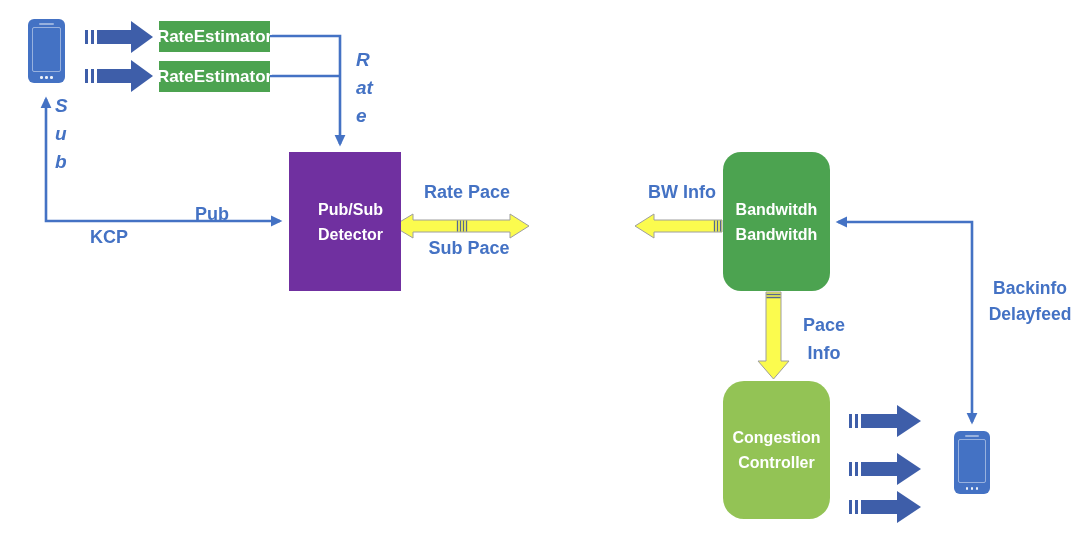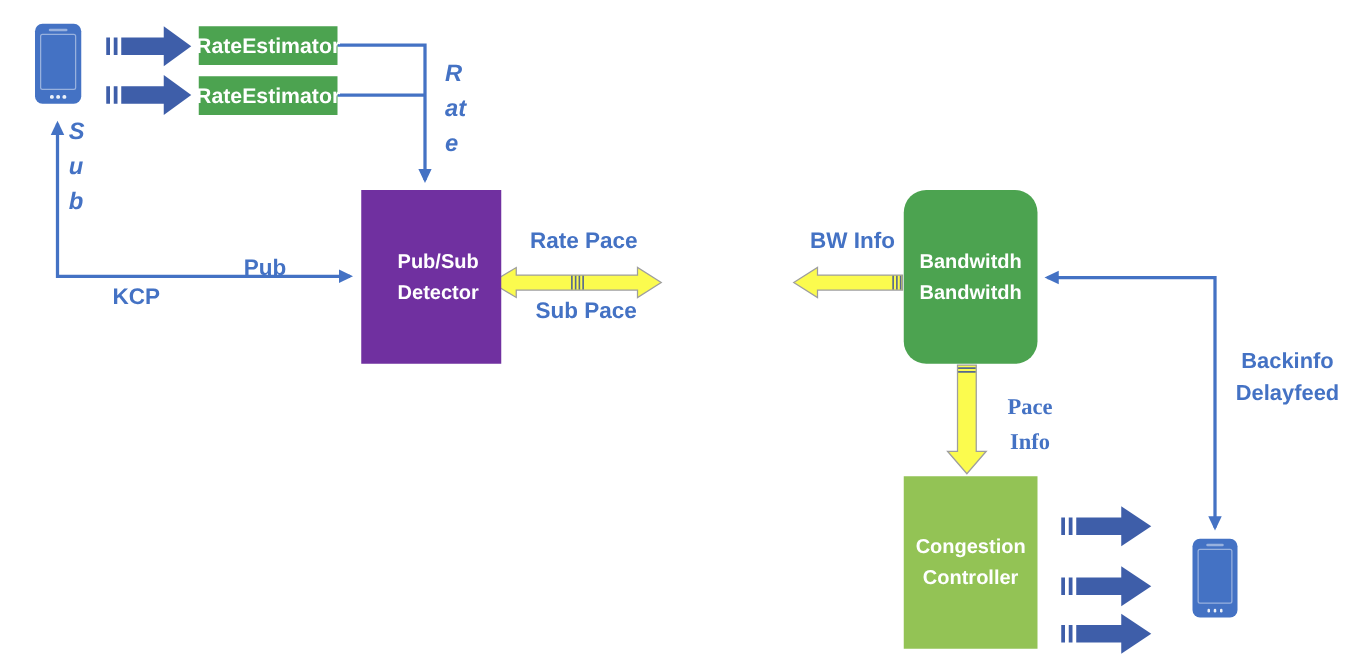--- a/index.html
+++ b/index.html
@@ -19,30 +19,30 @@
     color:var(--box-text);font-weight:bold;text-align:center;
   }
   .node.small{font-size:17px;}
   .node.big{font-size:16px;line-height:25px;}
   .node span{display:block;}
   #re1,#re2{left:159px;width:111px;height:31px;background:var(--green);}
   #re1{top:21px;} #re2{top:61px;}
   #pubsub{left:289px;top:152px;width:101px;height:139px;background:var(--purple);padding-left:11px;}
   #biterate{left:531px;top:152px;width:102px;height:139px;background:var(--red);}
   #bwdet{left:723px;top:152px;width:107px;height:139px;background:var(--green);border-radius:18px;}
-  #congestion{left:723px;top:381px;width:107px;height:138px;background:var(--light-green);}
+  #congestion{left:723px;top:381px;width:107px;height:138px;background:var(--light-green);border-radius:21px;}
 
   .lbl{position:absolute;color:var(--label-blue);font-weight:600;font-size:18px;text-align:center;}
   .lbl span{display:block;}
   #lbl-pub{left:183px;top:204px;width:46px;text-align:right;}
   #lbl-kcp{left:86px;top:227px;width:46px;}
   #lbl-rateinfo{left:417px;top:182px;width:100px;}
   #lbl-subinfo{left:419px;top:238px;width:100px;}
   #lbl-bwinfo{left:632px;top:182px;width:100px;}
-  #lbl-paceinfo{left:797px;top:311px;width:54px;line-height:28px;font-family:Liberation Serif, serif;}
+  #lbl-paceinfo{left:797px;top:311px;width:54px;line-height:28px;}
   #lbl-delayfeed{left:980px;top:275px;width:100px;line-height:26px;font-size:17.5px;}
 
   .vtext{
     position:absolute;color:var(--label-blue);font-weight:600;font-size:19px;
     width:17px;word-break:break-all;text-align:left;font-style:italic;
   }
   #lbl-rate{left:356px;top:46px;line-height:28px;}
   #lbl-sub{left:55px;top:92px;line-height:28px;}
 
   .phone{position:absolute;background:var(--line-blue);border-radius:6px;}

